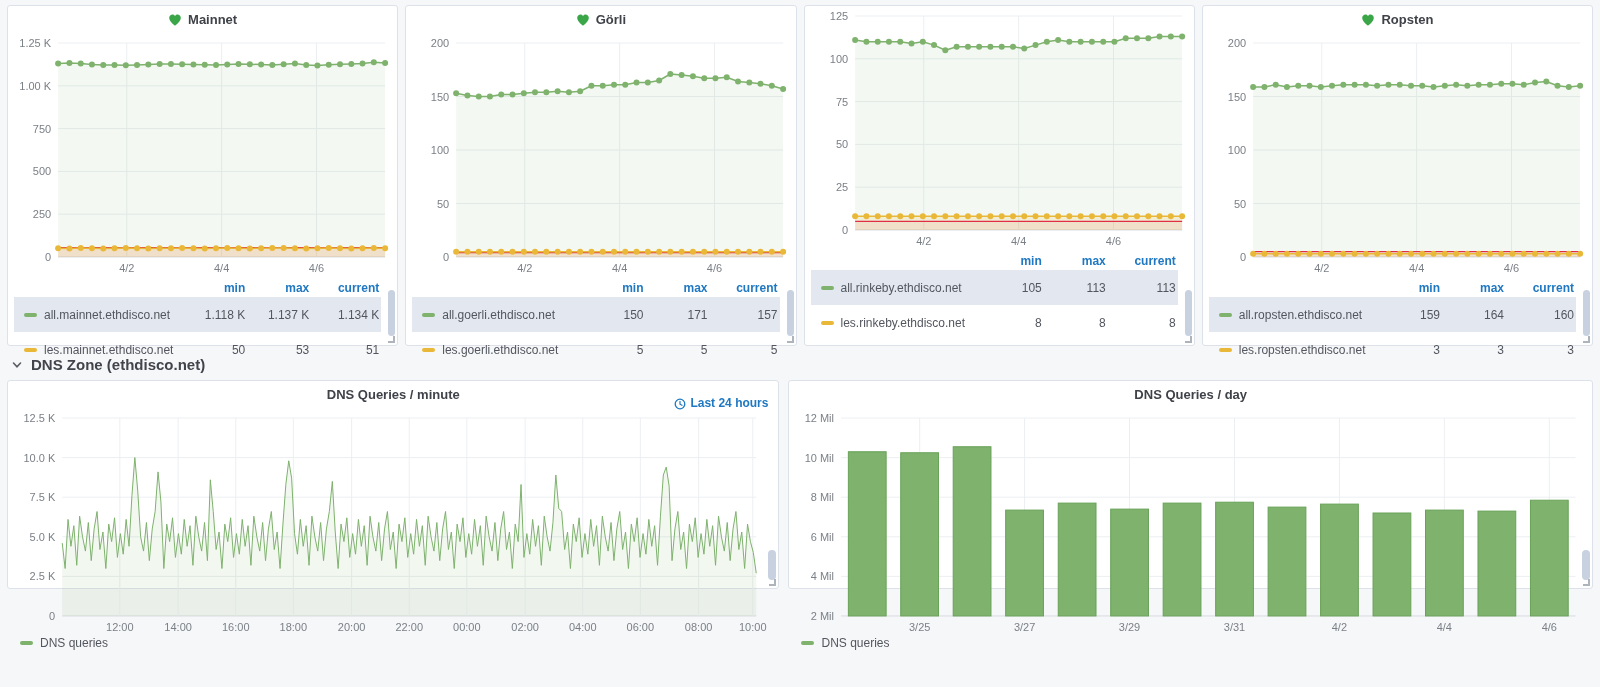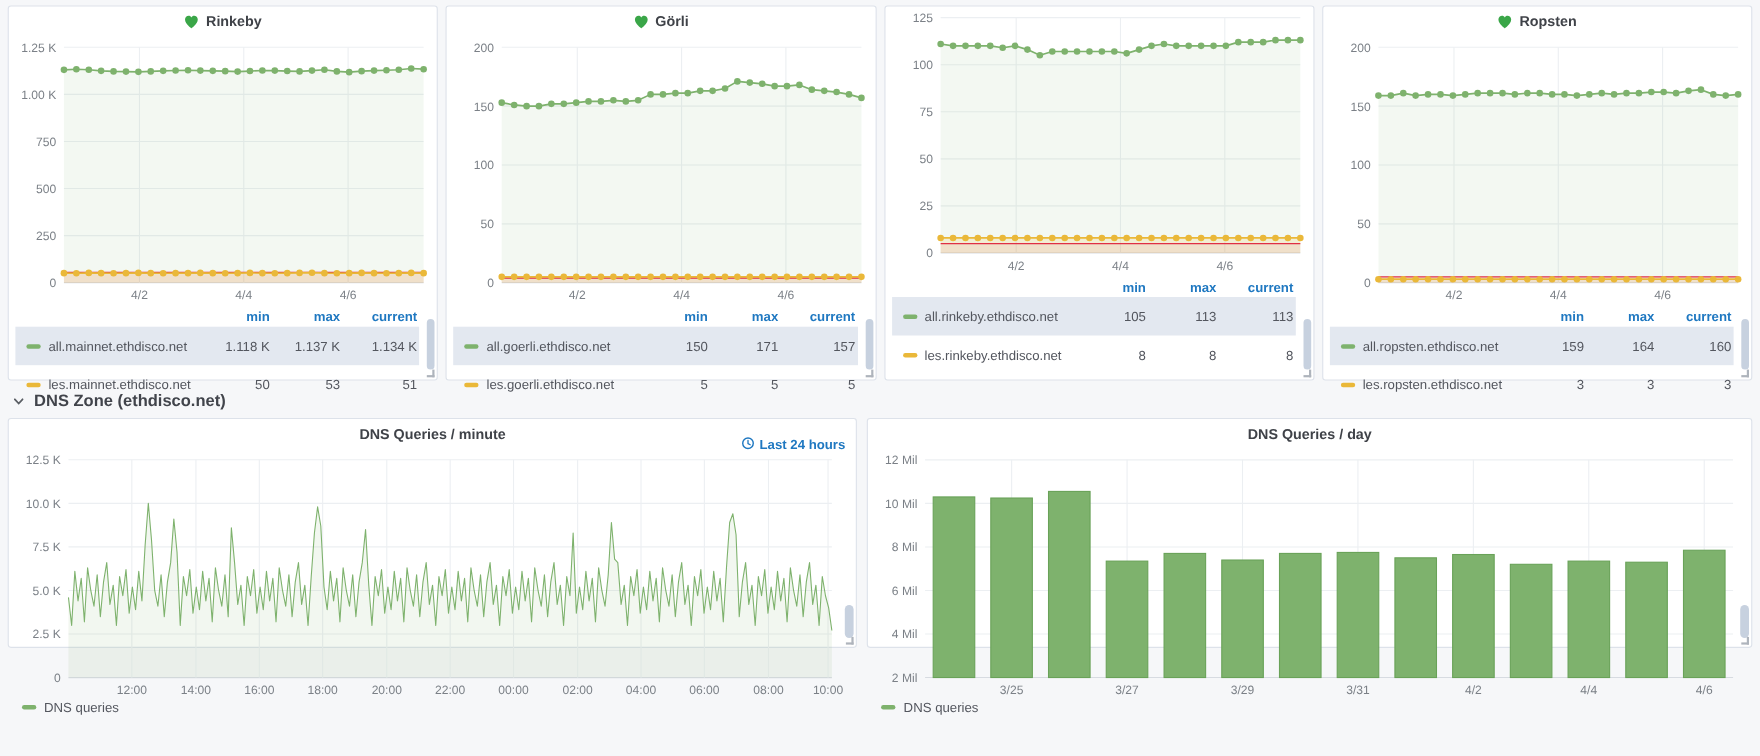--- a/index.html
+++ b/index.html
@@ -23,41 +23,41 @@
   .series-name { display:flex; align-items:center; gap:7px; padding-left:10px; cursor:pointer; }
   .dash-swatch { width:13px; height:4px; border-radius:2px; flex:0 0 13px; }
   .legend-scroll { position:absolute; right:2px; top:284px; width:7px; height:46px;
     background:#c7d1df; border-radius:4px; }
   .resize-corner { position:absolute; right:2px; bottom:2px; width:7px; height:7px;
     border-right:2px solid #aeb4bc; border-bottom:2px solid #aeb4bc; cursor:nwse-resize; }
   .section-header { display:flex; align-items:center; gap:8px; padding:10px 2px 7px 4px;
     font-size:15px; font-weight:bold; color:#41444b; cursor:pointer; }
   .bottom-row { display:grid; grid-template-columns:771fr 803fr; gap:9px; }
   .bottom-panel { height:209px; display:flex; flex-direction:column; padding:0 6px; }
-  .range-label { position:absolute; right:4px; top:16px; height:27px; display:flex; align-items:flex-start;
+  .range-label { position:absolute; right:4px; top:2px; height:27px; display:flex; align-items:flex-end;
     gap:4px; font-size:12px; font-weight:bold; color:#1f78c1; cursor:pointer; }
   .bottom-chart { height:228px; flex:0 0 228px; }
   .panel-legend { display:flex; align-items:center; gap:7px; height:26px; padding-left:6px;
     font-size:12px; color:#53565e; }
   .bottom-scroll { position:absolute; right:2px; bottom:8px; width:8px; height:30px;
     background:#c7d1df; border-radius:4px; }
 </style>
 </head>
 <body>
 
 <div class="dash">
 
   <div class="top-row">
 
     <div class="panel top-panel">
       <div class="panel-header">
         <svg class="heart" viewBox="0 0 14 14">
             <path d="M7 12.8C7 12.8 1.2 8.9 1.2 4.8 C1.2 2.8 2.8 1.4 4.5 1.4 C5.6 1.4 6.6 2 7 2.9 C7.4 2 8.4 1.4 9.5 1.4 C11.2 1.4 12.8 2.8 12.8 4.8 C12.8 8.9 7 12.8 7 12.8Z" fill="#3aa648"></path>
           </svg>
-        <span>Rinkeby</span>
+        <span>Mainnet</span>
       </div>
       <svg class="chart top-chart" viewBox="0 0 377 244">
           <g>
             <line x1="44" x2="371" y1="224" y2="224" stroke="#d7dbe1" stroke-width="1"></line>
             <line x1="44" x2="371" y1="181.2" y2="181.2" stroke="#eceff2" stroke-width="1"></line>
             <line x1="44" x2="371" y1="138.39999999999998" y2="138.39999999999998" stroke="#eceff2" stroke-width="1"></line>
             <line x1="44" x2="371" y1="95.6" y2="95.6" stroke="#eceff2" stroke-width="1"></line>
             <line x1="44" x2="371" y1="52.79999999999998" y2="52.79999999999998" stroke="#eceff2" stroke-width="1"></line>
             <line x1="44" x2="371" y1="10" y2="10" stroke="#eceff2" stroke-width="1"></line>
             <line x1="112.67" x2="112.67" y1="10" y2="224" stroke="#eceff2" stroke-width="1"></line>

